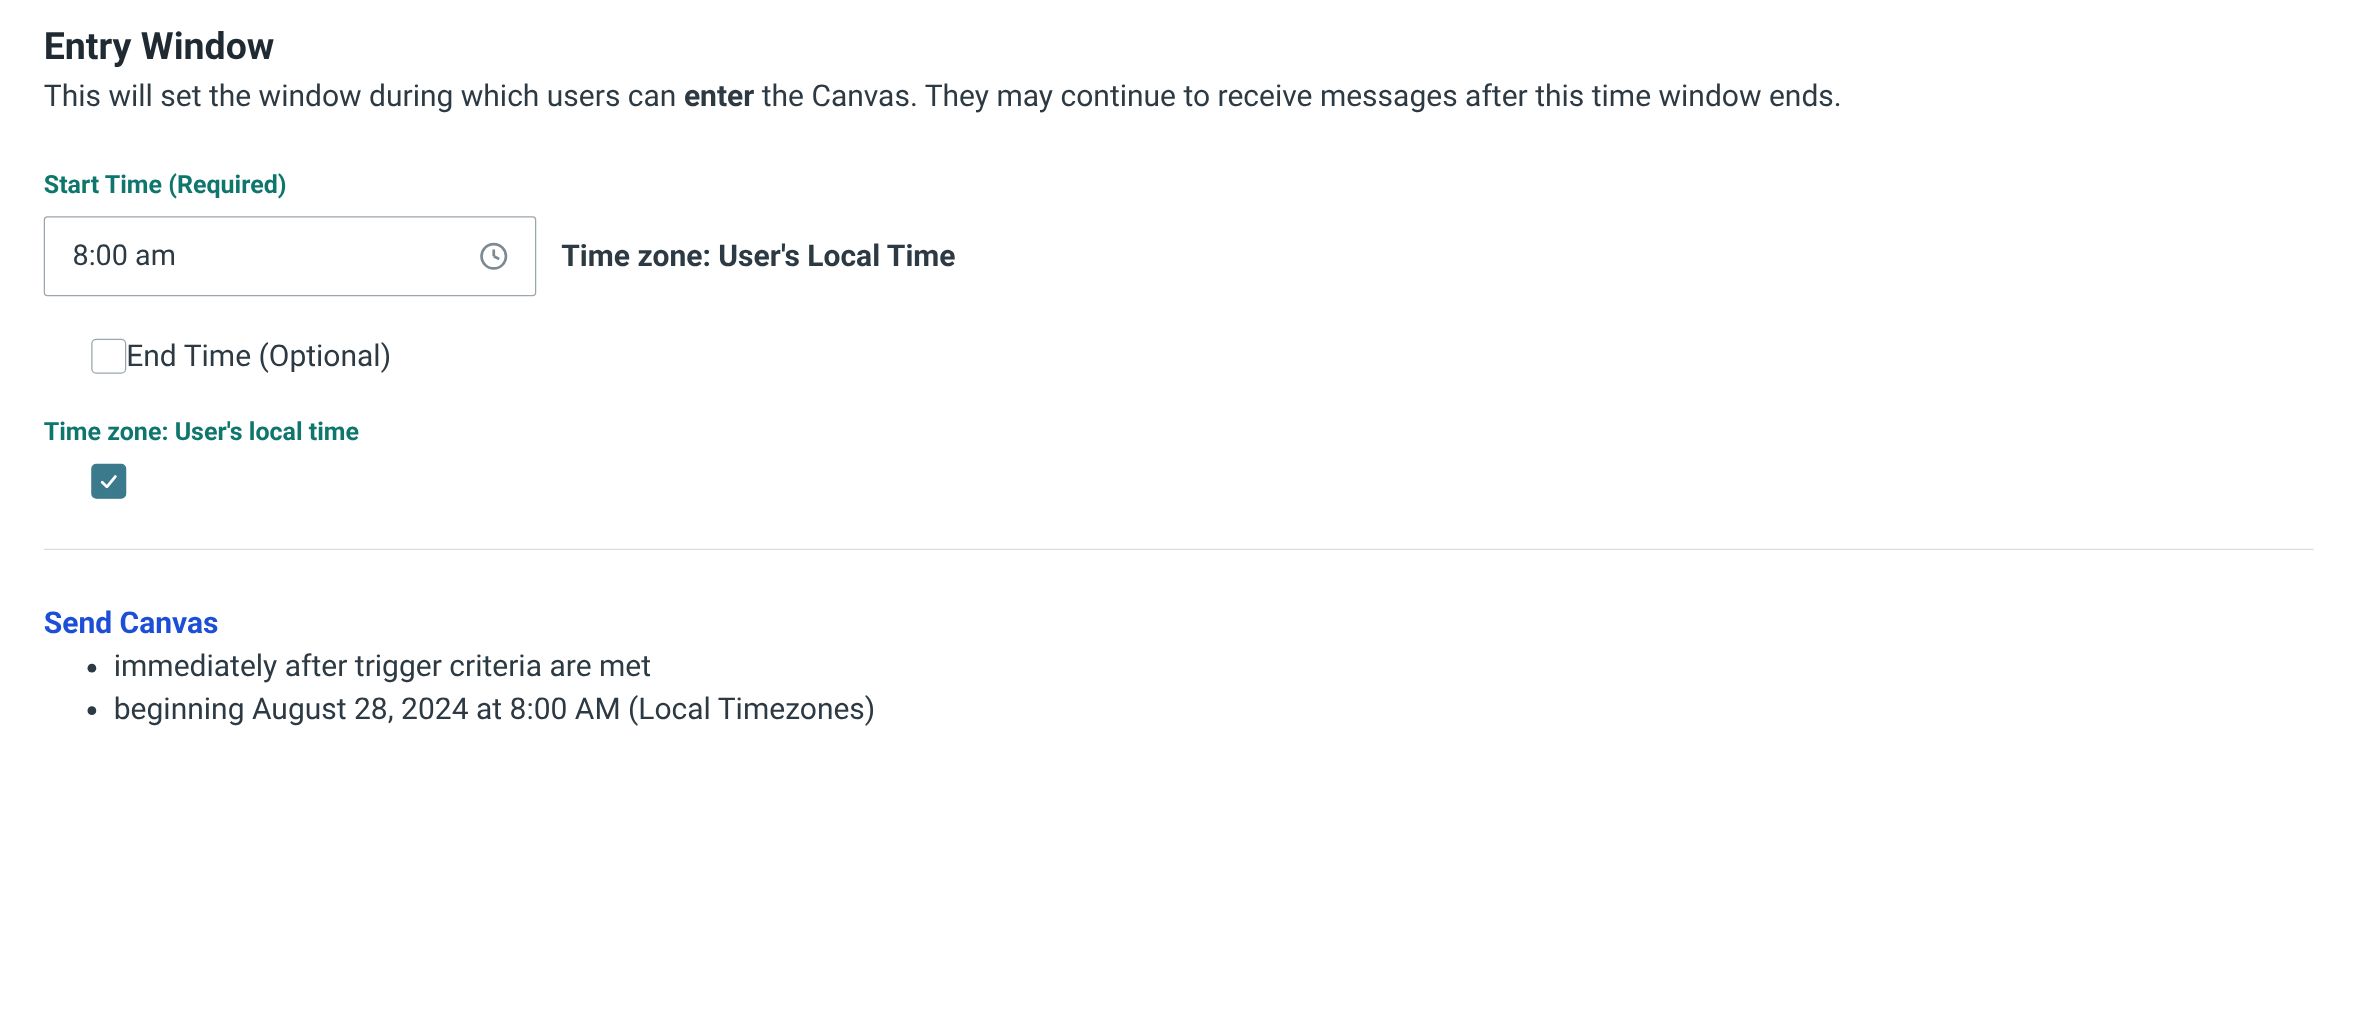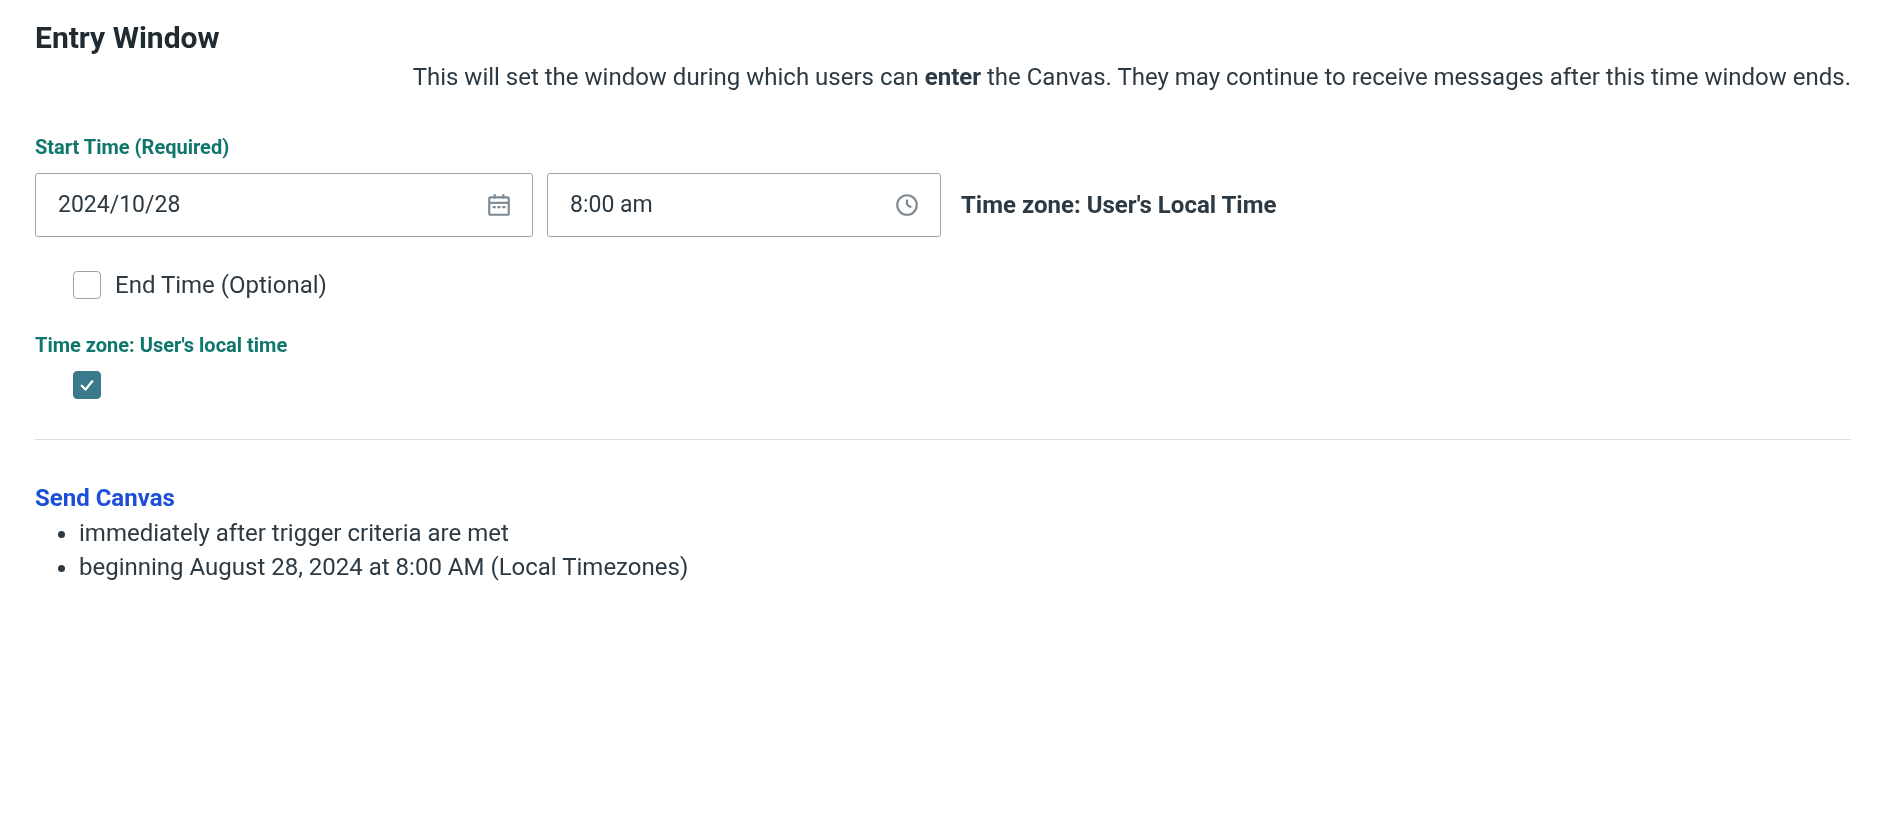--- a/index.html
+++ b/index.html
@@ -14,21 +14,20 @@
     font-size: 30px;
     font-weight: 700;
     color: #1f2a33;
     margin-bottom: 6px;
   }
   .description {
     font-size: 24px;
     color: #2d3a43;
     margin-bottom: 40px;
     line-height: 1.4;
-    text-align: right;
   }
   .description .bold { font-weight: 700; }
   .field-label {
     font-size: 20px;
     font-weight: 700;
     color: #0f766e;
     margin-bottom: 14px;
   }
   .row {
     display: flex;
@@ -66,21 +65,20 @@
   }
   .tz-hint {
     font-size: 24px;
     font-weight: 700;
     color: #2d3a43;
     margin-left: 6px;
   }
   .checkbox-row {
     display: flex;
     align-items: center;
-    gap: 14px;
     margin-bottom: 34px;
     padding-left: 38px;
   }
   .checkbox {
     width: 28px;
     height: 28px;
     border: 1.5px solid #9aa5ad;
     border-radius: 4px;
     display: inline-flex;
     align-items: center;
@@ -110,44 +108,33 @@
     margin-bottom: 4px;
   }
   ul.summary-list {
     list-style: disc;
     padding-left: 44px;
   }
   ul.summary-list li {
     font-size: 24px;
     color: #2d3a43;
     line-height: 1.45;
+    margin-left: 12px;
   }
 </style>
 </head>
 <body>
 
 <h2 class="section-title">Entry Window</h2>
 <p class="description">
   <span>This will set the window during which users can </span><span class="bold">enter</span><span> the Canvas. They may continue to receive messages after this time window ends.</span>
 </p>
 
 <div class="field-label">Start Time (Required)</div>
 <div class="row">
-  <div class="input-wrap date">
-    <input type="text" value="2024/10/28" style="">
-    <svg class="input-icon" viewBox="0 0 24 24" fill="currentColor">
-      <rect x="3" y="5" width="18" height="16" rx="1" fill="none" stroke="currentColor" stroke-width="2"></rect>
-      <line x1="3" y1="10" x2="21" y2="10" stroke="currentColor" stroke-width="2"></line>
-      <line x1="8" y1="2" x2="8" y2="6" stroke="currentColor" stroke-width="2"></line>
-      <line x1="16" y1="2" x2="16" y2="6" stroke="currentColor" stroke-width="2"></line>
-      <rect x="6" y="13" width="3" height="2" fill="currentColor"></rect>
-      <rect x="10.5" y="13" width="3" height="2" fill="currentColor"></rect>
-      <rect x="15" y="13" width="3" height="2" fill="currentColor"></rect>
-    </svg>
-  </div>
   <div class="input-wrap time">
     <input type="text" value="8:00 am" style="">
     <svg class="input-icon" viewBox="0 0 24 24" fill="none" stroke="currentColor" stroke-width="2">
       <circle cx="12" cy="12" r="9"></circle>
       <line x1="12" y1="7" x2="12" y2="12"></line>
       <line x1="12" y1="12" x2="16" y2="14"></line>
     </svg>
   </div>
   <span class="tz-hint">Time zone: User's Local Time</span>
 </div>

